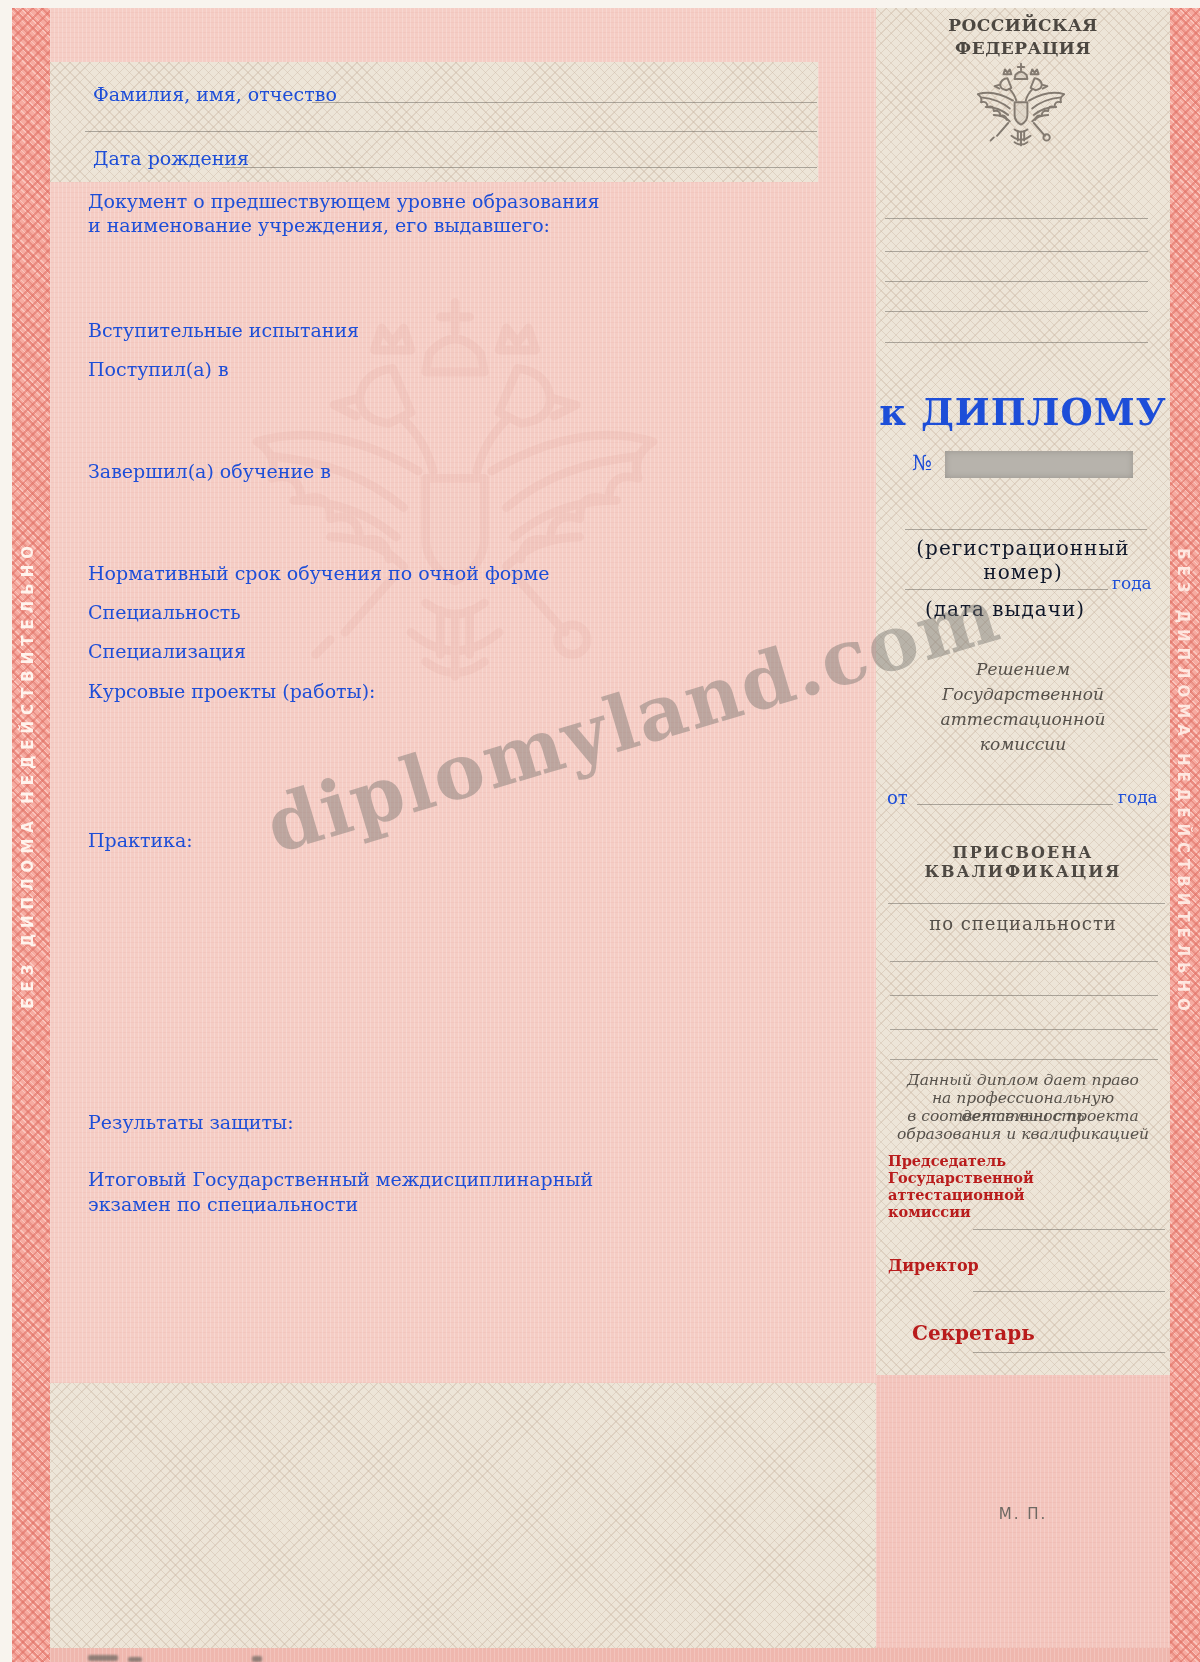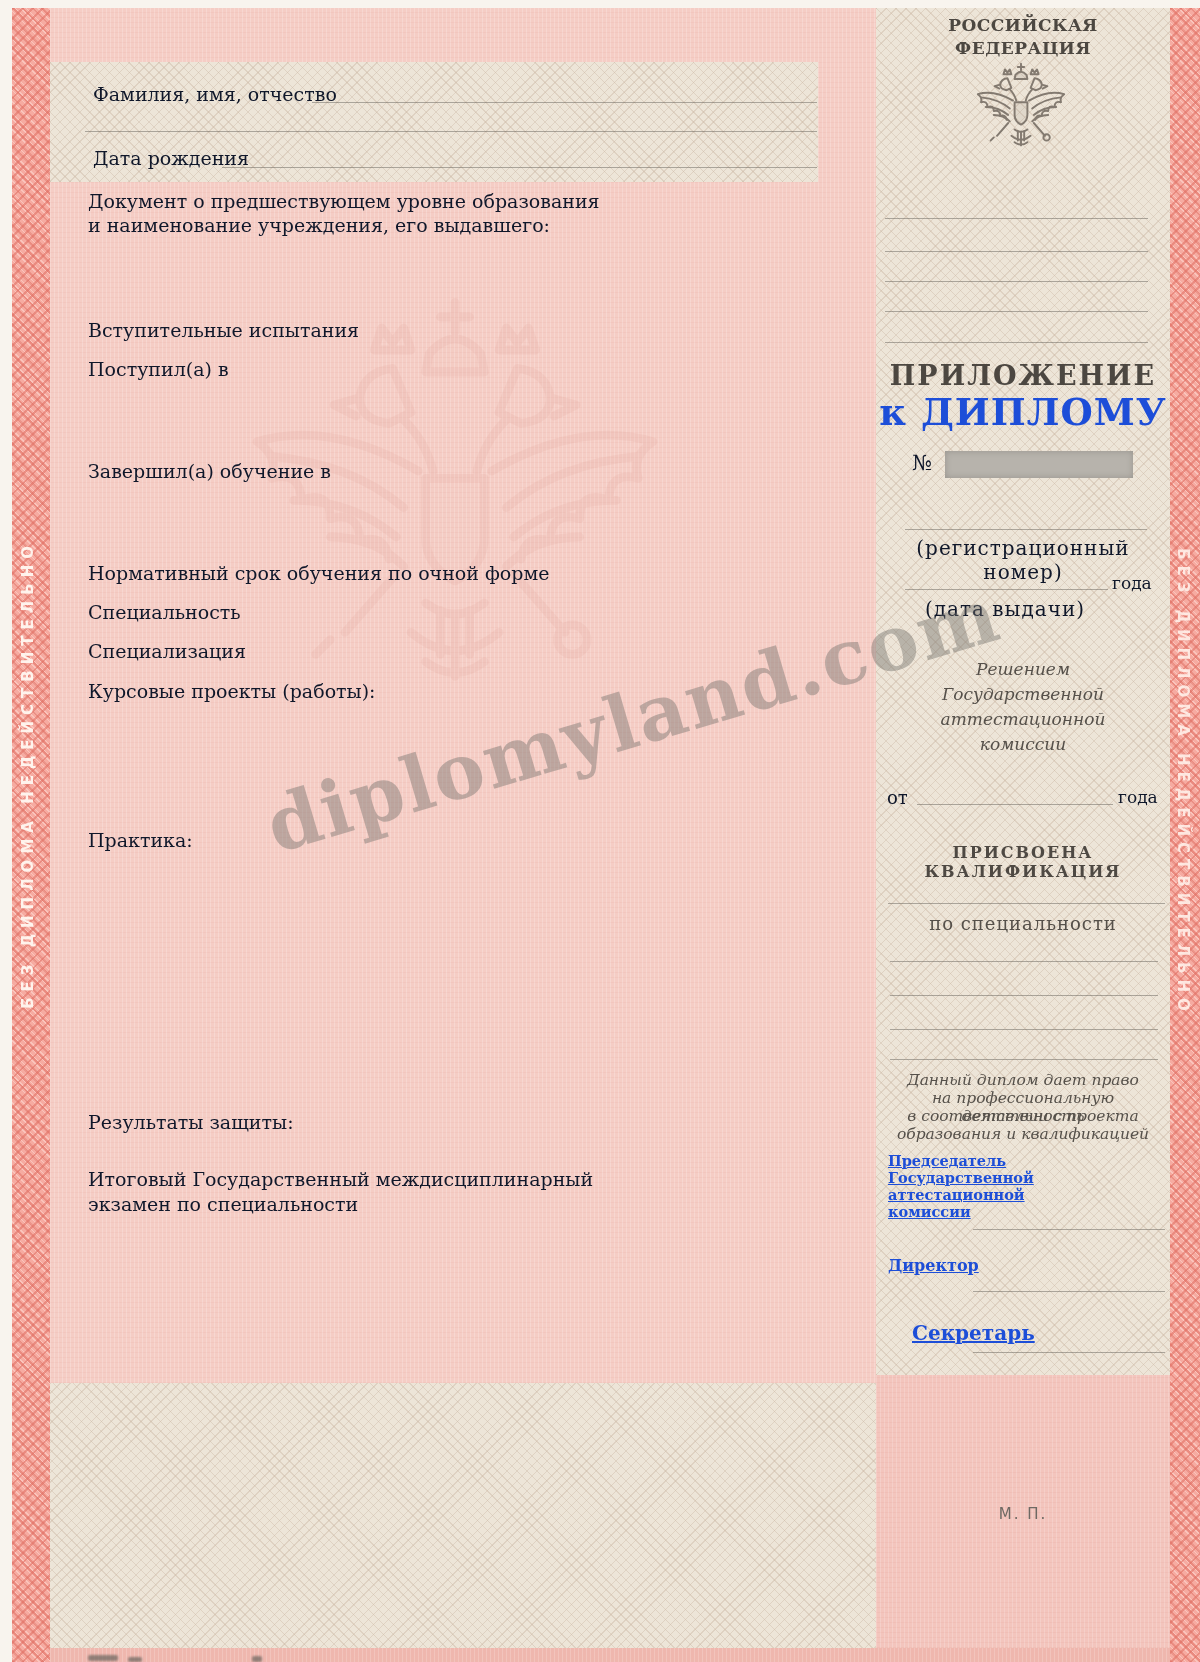--- a/index.html
+++ b/index.html
@@ -18,30 +18,30 @@
   .pink{background-color:#f5cdc5;background-image:
     repeating-linear-gradient(90deg, rgba(255,255,255,.20) 0 1px, transparent 1px 4px),
     repeating-linear-gradient(0deg, rgba(233,176,166,.22) 0 1px, transparent 1px 5px);}
   .pink2{background-color:#f3c5bd;background-image:
     repeating-linear-gradient(90deg, rgba(255,255,255,.18) 0 1px, transparent 1px 4px),
     repeating-linear-gradient(0deg, rgba(230,168,158,.22) 0 1px, transparent 1px 5px);}
   .strip{background-color:#efb7ae;background-image:
     repeating-linear-gradient(90deg, rgba(255,255,255,.18) 0 1px, transparent 1px 4px);}
 
   
-  .lbl{position:absolute;font-size:19px;line-height:1.3;color:#0f172a;}
+  .lbl{position:absolute;font-size:19px;line-height:1.3;color:#1d4ed8;}
   .ul{position:absolute;height:0;border-bottom:1.5px solid rgba(104,99,92,.5);}
   .rcc{position:absolute;left:876px;width:294px;text-align:center;}
   .cap{font-size:20px;letter-spacing:1px;color:#0f172a;}
   .it{font-style:italic;}
   .country{font-size:17px;font-weight:bold;letter-spacing:.5px;color:#4c4741;line-height:1.35;}
   .t1{font-size:27px;font-weight:bold;letter-spacing:2px;color:#4c4741;}
   .t2{font-size:37px;font-weight:bold;letter-spacing:1px;color:#1d4ed8;}
   .qual{font-size:16px;font-weight:bold;letter-spacing:2px;color:#4e4943;}
-  .heavy{font-weight:bold;color:#1d4ed8;text-decoration:underline;}
+  .heavy{font-weight:bold;color:#b91c1c;}
   .redact{position:absolute;background:#b7b3ac;box-shadow:inset 0 0 6px rgba(90,85,80,.35);}
   .vband{position:absolute;writing-mode:vertical-rl;white-space:nowrap;z-index:3;
          font-family:"DejaVu Sans","Liberation Sans",sans-serif;font-weight:bold;
          font-size:15px;letter-spacing:6px;}
   .vleft{left:19px;top:540px;transform:rotate(180deg);color:rgba(255,248,241,.95);}
   .vright{left:1174px;top:548px;color:rgba(255,240,233,.9);}
   .wm{position:absolute;left:258px;top:792px;z-index:5;pointer-events:none;
       font-size:76px;font-weight:bold;line-height:76px;color:rgba(112,109,106,.42);
       transform:rotate(-16.5deg);transform-origin:left top;letter-spacing:2px;}
   .stamp{position:absolute;left:876px;top:1505px;width:294px;text-align:center;
@@ -125,21 +125,20 @@
   <svg class="abs emblem" style="left:973px;top:62px" width="96" height="106">
       <use href="#eagle"></use>
     </svg>
 
   <div class="ul" style="left:885px;top:218px;width:263px"></div>
   <div class="ul" style="left:885px;top:251px;width:263px"></div>
   <div class="ul" style="left:885px;top:281px;width:263px"></div>
   <div class="ul" style="left:885px;top:311px;width:263px"></div>
   <div class="ul" style="left:885px;top:342px;width:263px"></div>
 
-  <div class="rcc t1" style="top:360px">ПРИЛОЖЕНИЕ</div>
   <div class="rcc t2" style="top:390px">к ДИПЛОМУ</div>
 
   <div class="lbl" style="left:912px;top:450px;font-size:21px">№</div>
   <div class="redact" style="left:945px;top:451px;width:188px;height:27px"></div>
 
   <div class="ul" style="left:905px;top:529px;width:242px"></div>
   <div class="rcc cap" style="top:536px">(регистрационный номер)</div>
 
   <div class="ul" style="left:905px;top:589px;width:203px"></div>
   <div class="lbl" style="left:1112px;top:572px;font-size:17px">года</div>

